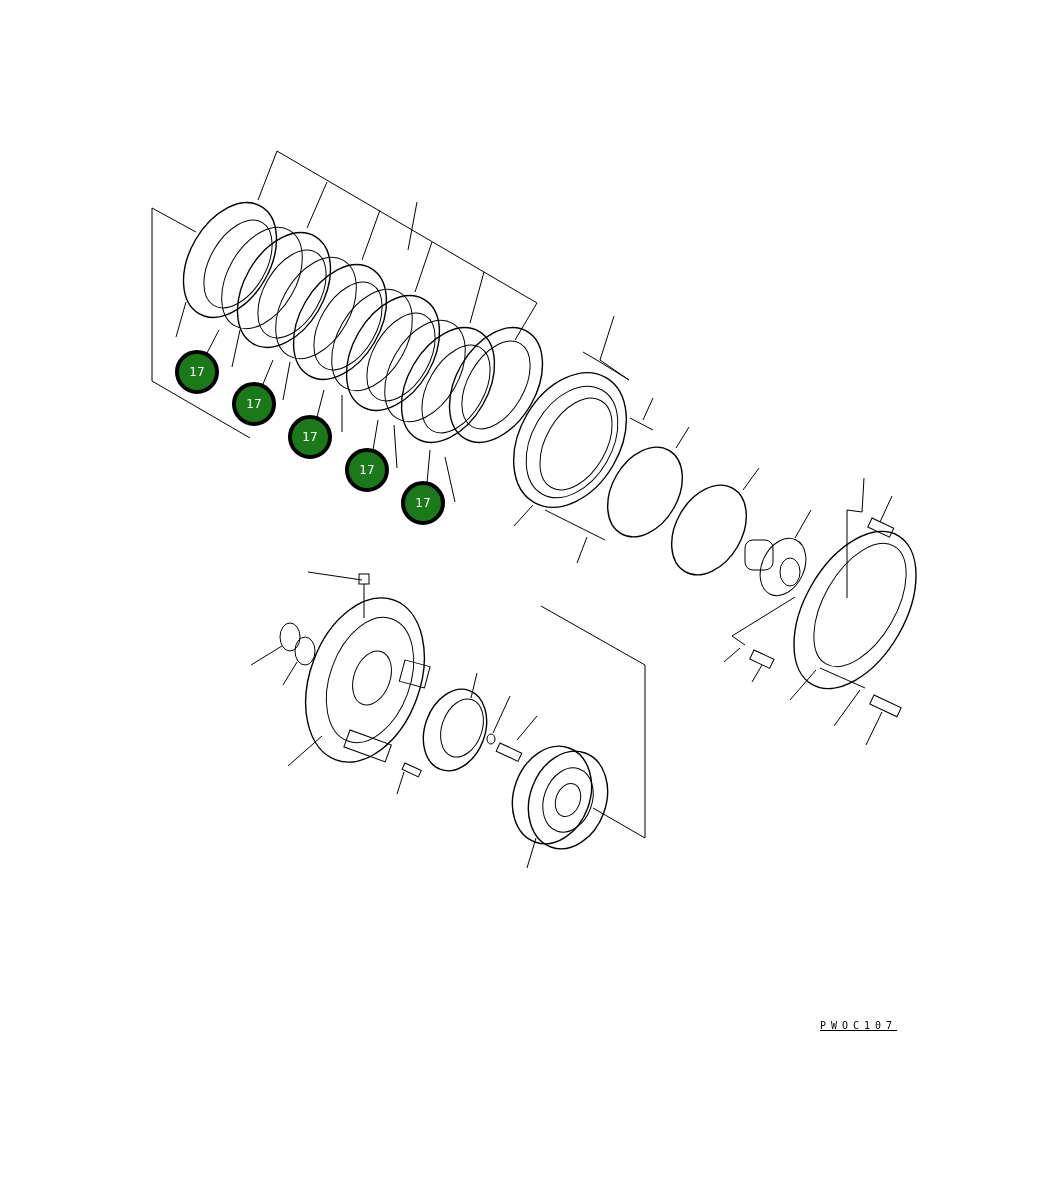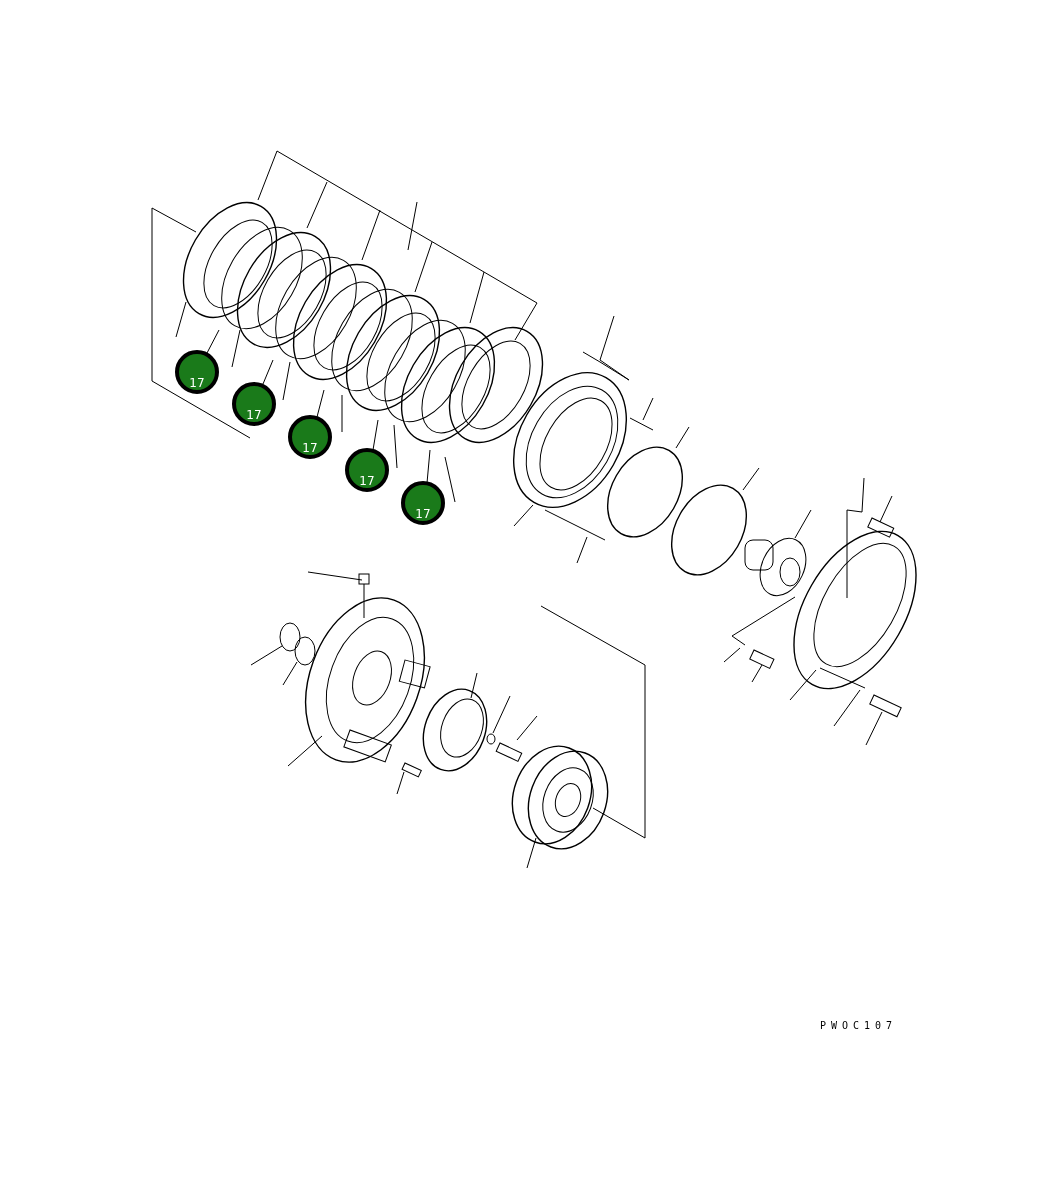--- a/index.html
+++ b/index.html
@@ -1,19 +1,19 @@
 <!DOCTYPE html>
 <html><head>
 <meta charset="utf-8">
 <style>
   html, body { margin: 0; padding: 0; background: #ffffff; }
   body { width: 1059px; height: 1181px; position: relative; overflow: hidden; font-family: "DejaVu Sans", sans-serif; }
   #diagram { position: absolute; left: 0; top: 0; width: 1059px; height: 1181px; }
-  .badge { position: absolute; width: 44px; height: 44px; border-radius: 50%; background: #1a7a1a; border: 4px solid #000; box-sizing: border-box; display: flex; align-items: flex-end; justify-content: center; color: #ffffff; font-size: 12px; cursor: pointer; }
-  .code { position: absolute; left: 820px; top: 1020px; font-family: "DejaVu Sans Mono", monospace; font-size: 10px; letter-spacing: 5px; color: #000; }
+  .badge { position: absolute; width: 44px; height: 44px; border-radius: 50%; background: #1a7a1a; border: 4px solid #000; box-sizing: border-box; display: flex; align-items: center; justify-content: center; color: #ffffff; font-size: 12px; cursor: pointer; }
+  .code { position: absolute; left: 820px; top: 1020px; font-family: "DejaVu Sans Mono", monospace; font-size: 10px; letter-spacing: 5px; color: #000; text-decoration: underline; }
   svg .ln { stroke: #000; stroke-width: 1; fill: none; }
   svg .th { stroke: #000; stroke-width: 1.4; fill: none; }
 </style>
 </head>
 <body>
 
 <svg id="diagram" viewBox="0 0 1059 1181" xmlns="http://www.w3.org/2000/svg">
 
   <g>
     <polyline class="ln" points="258,200 277,151 537,303 515,340"></polyline>

